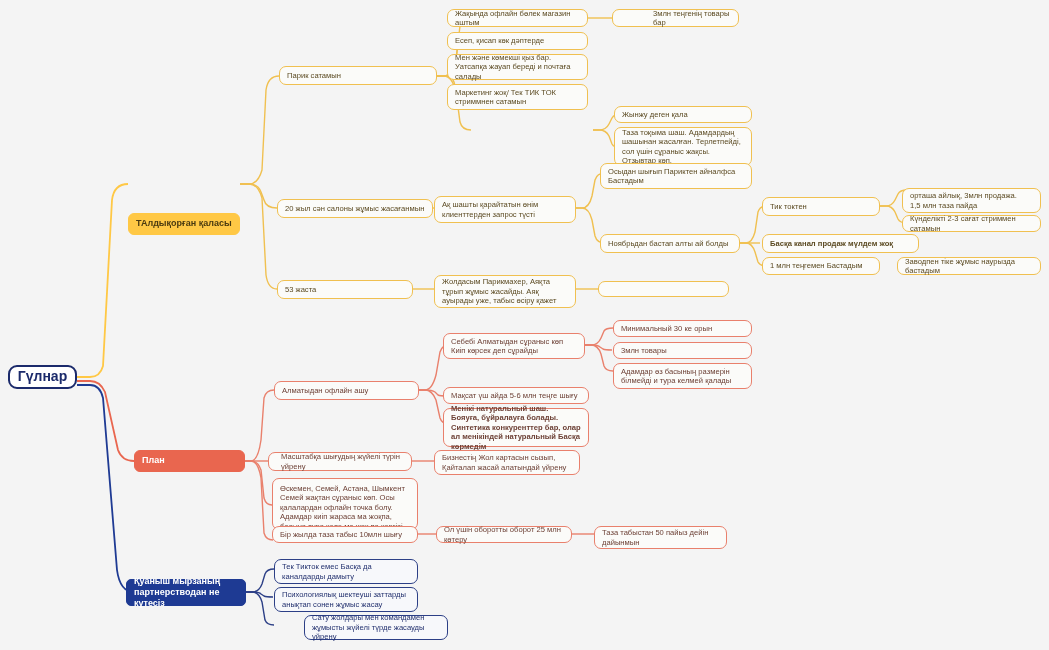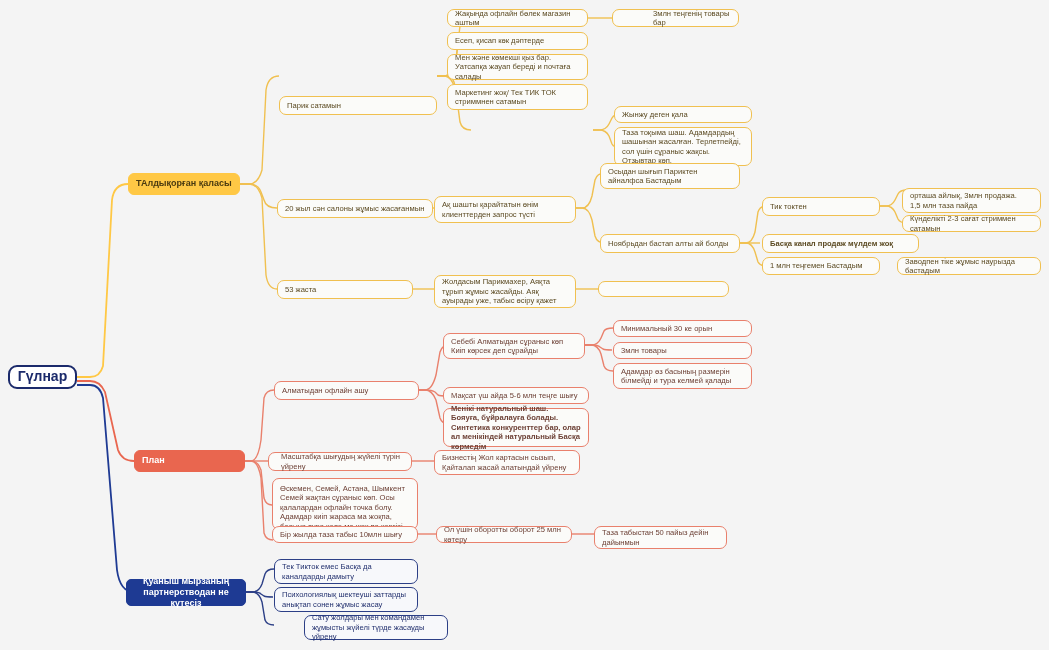--- a/index.html
+++ b/index.html
@@ -33,37 +33,37 @@
     border-radius:9px;
   }
   
   .n-branch-yellow{
     background:#ffc845;
     border:1px solid #ffc845;
     color:#4a3a10;
     font-size:9px;
     font-weight:bold;
     border-radius:6px;
+    margin-top:40px;
   }
   .n-branch-red{
     background:#e9664f;
     border:1px solid #e9664f;
     color:#ffffff;
     font-size:9px;
     font-weight:bold;
     border-radius:6px;
   }
   .n-branch-blue{
     background:#1e3a93;
     border:1px solid #1e3a93;
     color:#ffffff;
     font-size:9px;
     font-weight:bold;
     border-radius:5px;
-    text-align:center;
   }
   
   .n-yellow{
     background:#fbfbf9;
     border:1px solid #f0c050;
     color:#5b4a22;
     font-size:7.6px;
   }
   .n-red{
     background:#fbfbf9;
@@ -150,21 +150,21 @@
   </svg>
 
   <div class="node n-root" style="left:8px;top:365px;width:69px;height:24px;">
     <span>Гүлнар</span>
   </div>
 
   <div class="node n-branch-yellow" style="left:128px;top:173px;width:112px;height:22px;">
     <span>ТАлдықорған қаласы</span>
   </div>
 
-  <div class="node n-yellow" style="left:279px;top:66px;width:158px;height:19px;margin-top:30px;">
+  <div class="node n-yellow" style="left:279px;top:66px;width:158px;height:19px;">
     <span>Парик сатамын</span>
   </div>
 
   <div class="node n-yellow" style="left:447px;top:9px;width:141px;height:18px;">
     <span>Жақында офлайн бөлек магазин аштым</span>
   </div>
   <div class="node n-yellow" style="left:612px;top:9px;width:127px;height:18px;padding-left:40px;">
     <span>3млн теңгенің товары бар</span>
   </div>
 
@@ -191,21 +191,21 @@
   </div>
 
   <div class="node n-yellow" style="left:277px;top:199px;width:156px;height:19px;">
     <span>20 жыл сән салоны жұмыс жасағанмын</span>
   </div>
 
   <div class="node n-yellow" style="left:434px;top:196px;width:142px;height:27px;">
     <span>Ақ шашты қарайтатын өнім клиенттерден запрос түсті</span>
   </div>
 
-  <div class="node n-yellow" style="left:600px;top:163px;width:140px;height:26px;">
+  <div class="node n-yellow" style="left:600px;top:163px;width:152px;height:26px;">
     <span>Осыдан шығып Париктен айналфса Бастадым</span>
   </div>
 
   <div class="node n-yellow" style="left:600px;top:234px;width:140px;height:19px;">
     <span>Ноябрьдан бастап алты ай болды</span>
   </div>
 
   <div class="node n-yellow" style="left:762px;top:197px;width:118px;height:19px;">
     <span>Тик токтен</span>
   </div>

